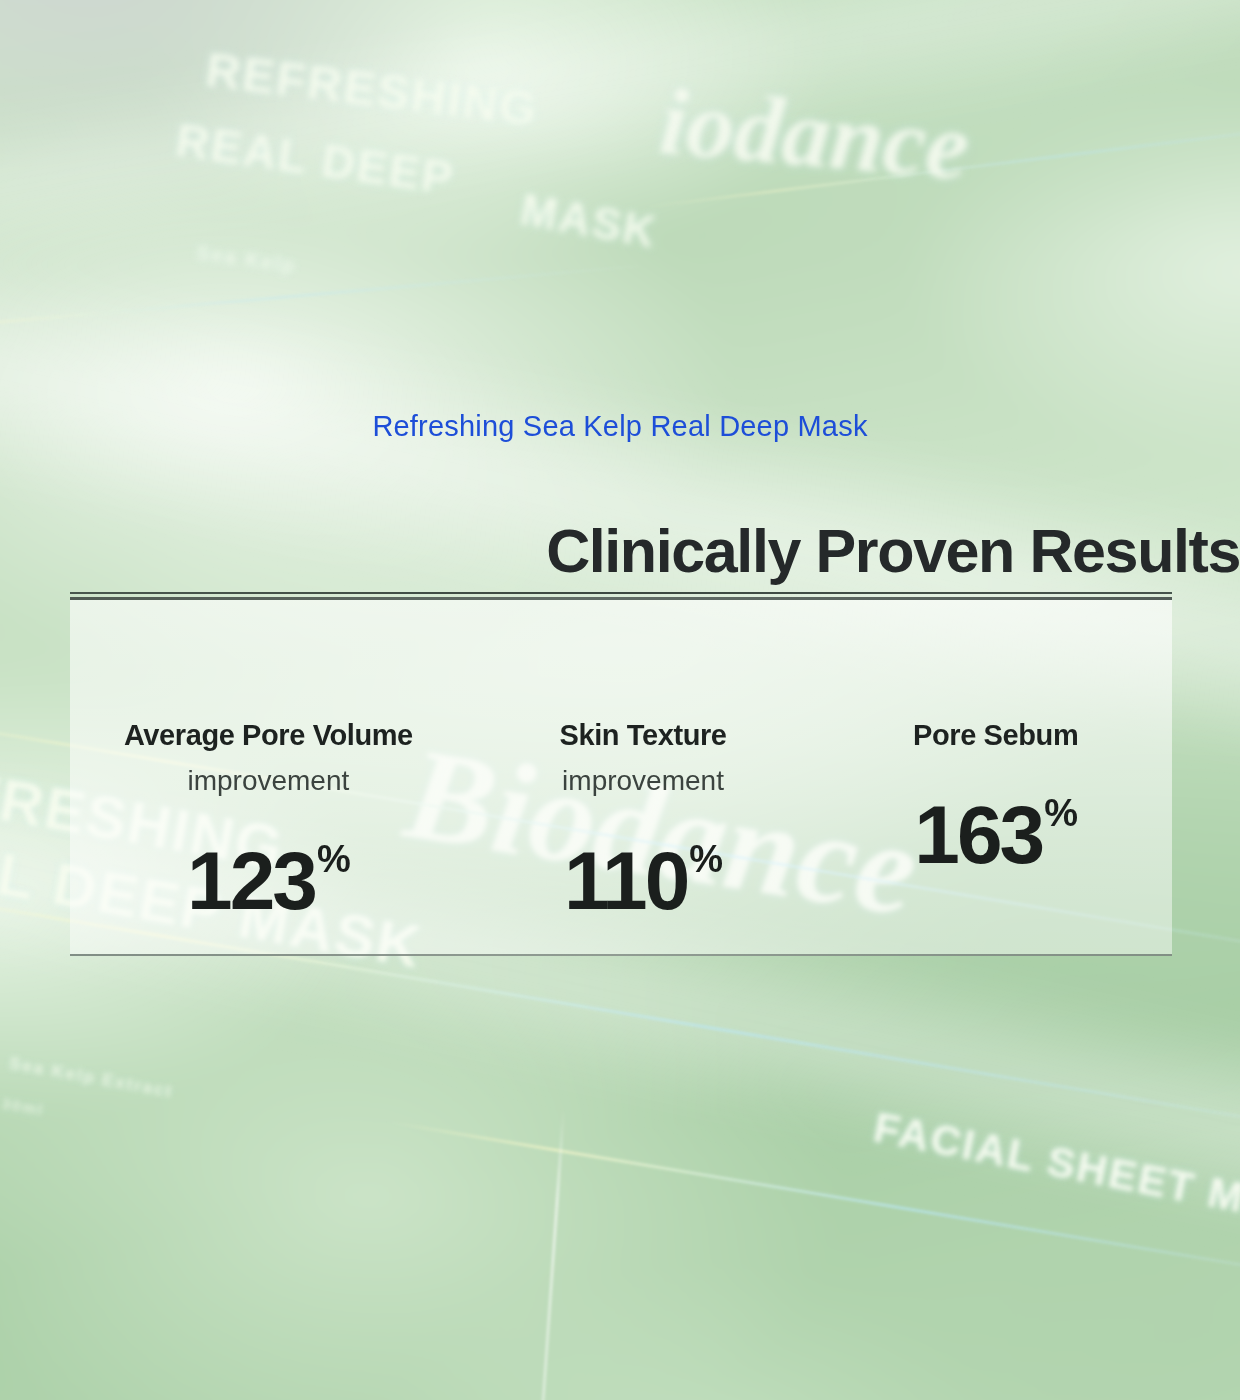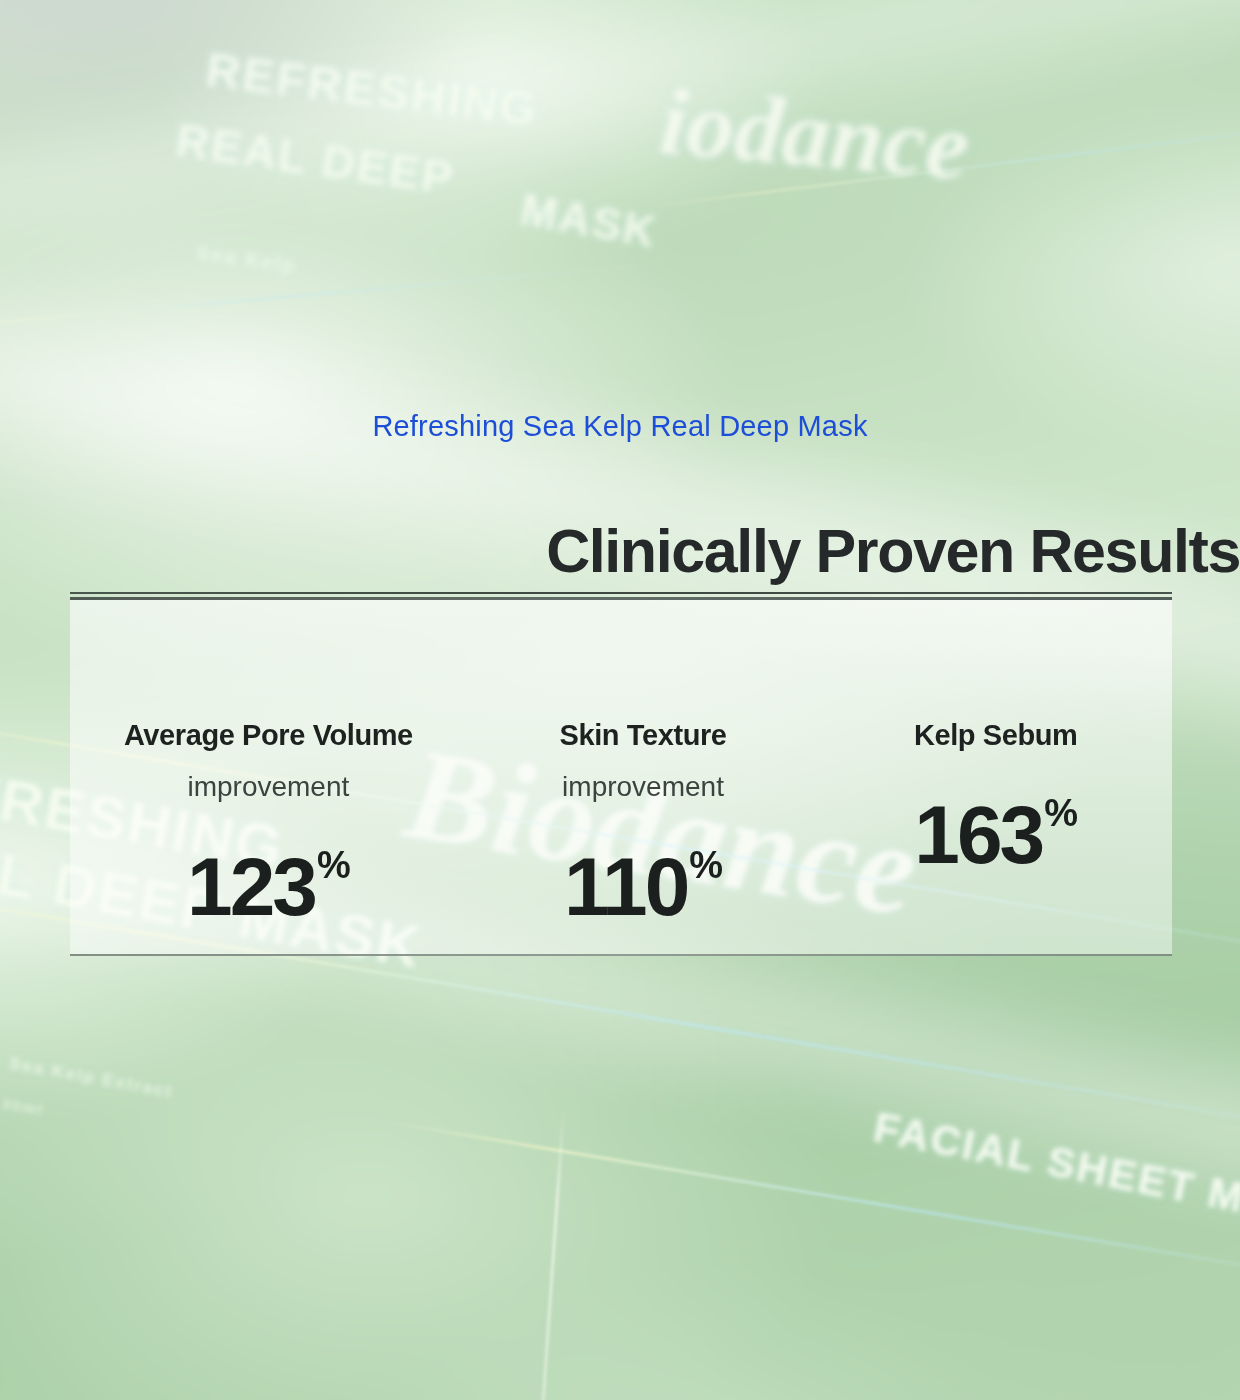--- a/index.html
+++ b/index.html
@@ -218,21 +218,21 @@
     letter-spacing: -0.4px;
     color: #1d2220;
     line-height: 1.18;
   }
   .stat-sub {
     font-size: 28px;
     font-weight: 400;
     letter-spacing: 0px;
     color: #3b433f;
     line-height: 1.2;
-    margin-top: 18px;
+    margin-top: 12px;
   }
   .stat-value {
     margin-top: 42px;
     color: #1b1f1d;
     line-height: 1;
     display: flex;
     align-items: flex-start;
     justify-content: center;
   }
   .stat-number {
@@ -302,21 +302,21 @@
         <div class="stat stat-2">
           <div class="stat-title">Skin Texture</div>
           <div class="stat-sub">improvement</div>
           <div class="stat-value">
             <span class="stat-number">110</span>
             <span class="stat-unit">%</span>
           </div>
         </div>
 
         <div class="stat stat-3">
-          <div class="stat-title">Kelp Sebum</div>
+          <div class="stat-title">Pore Sebum</div>
           <div class="stat-value">
             <span class="stat-number">163</span>
             <span class="stat-unit">%</span>
           </div>
         </div>
 
       </div>
     </div>
 
   </div>

